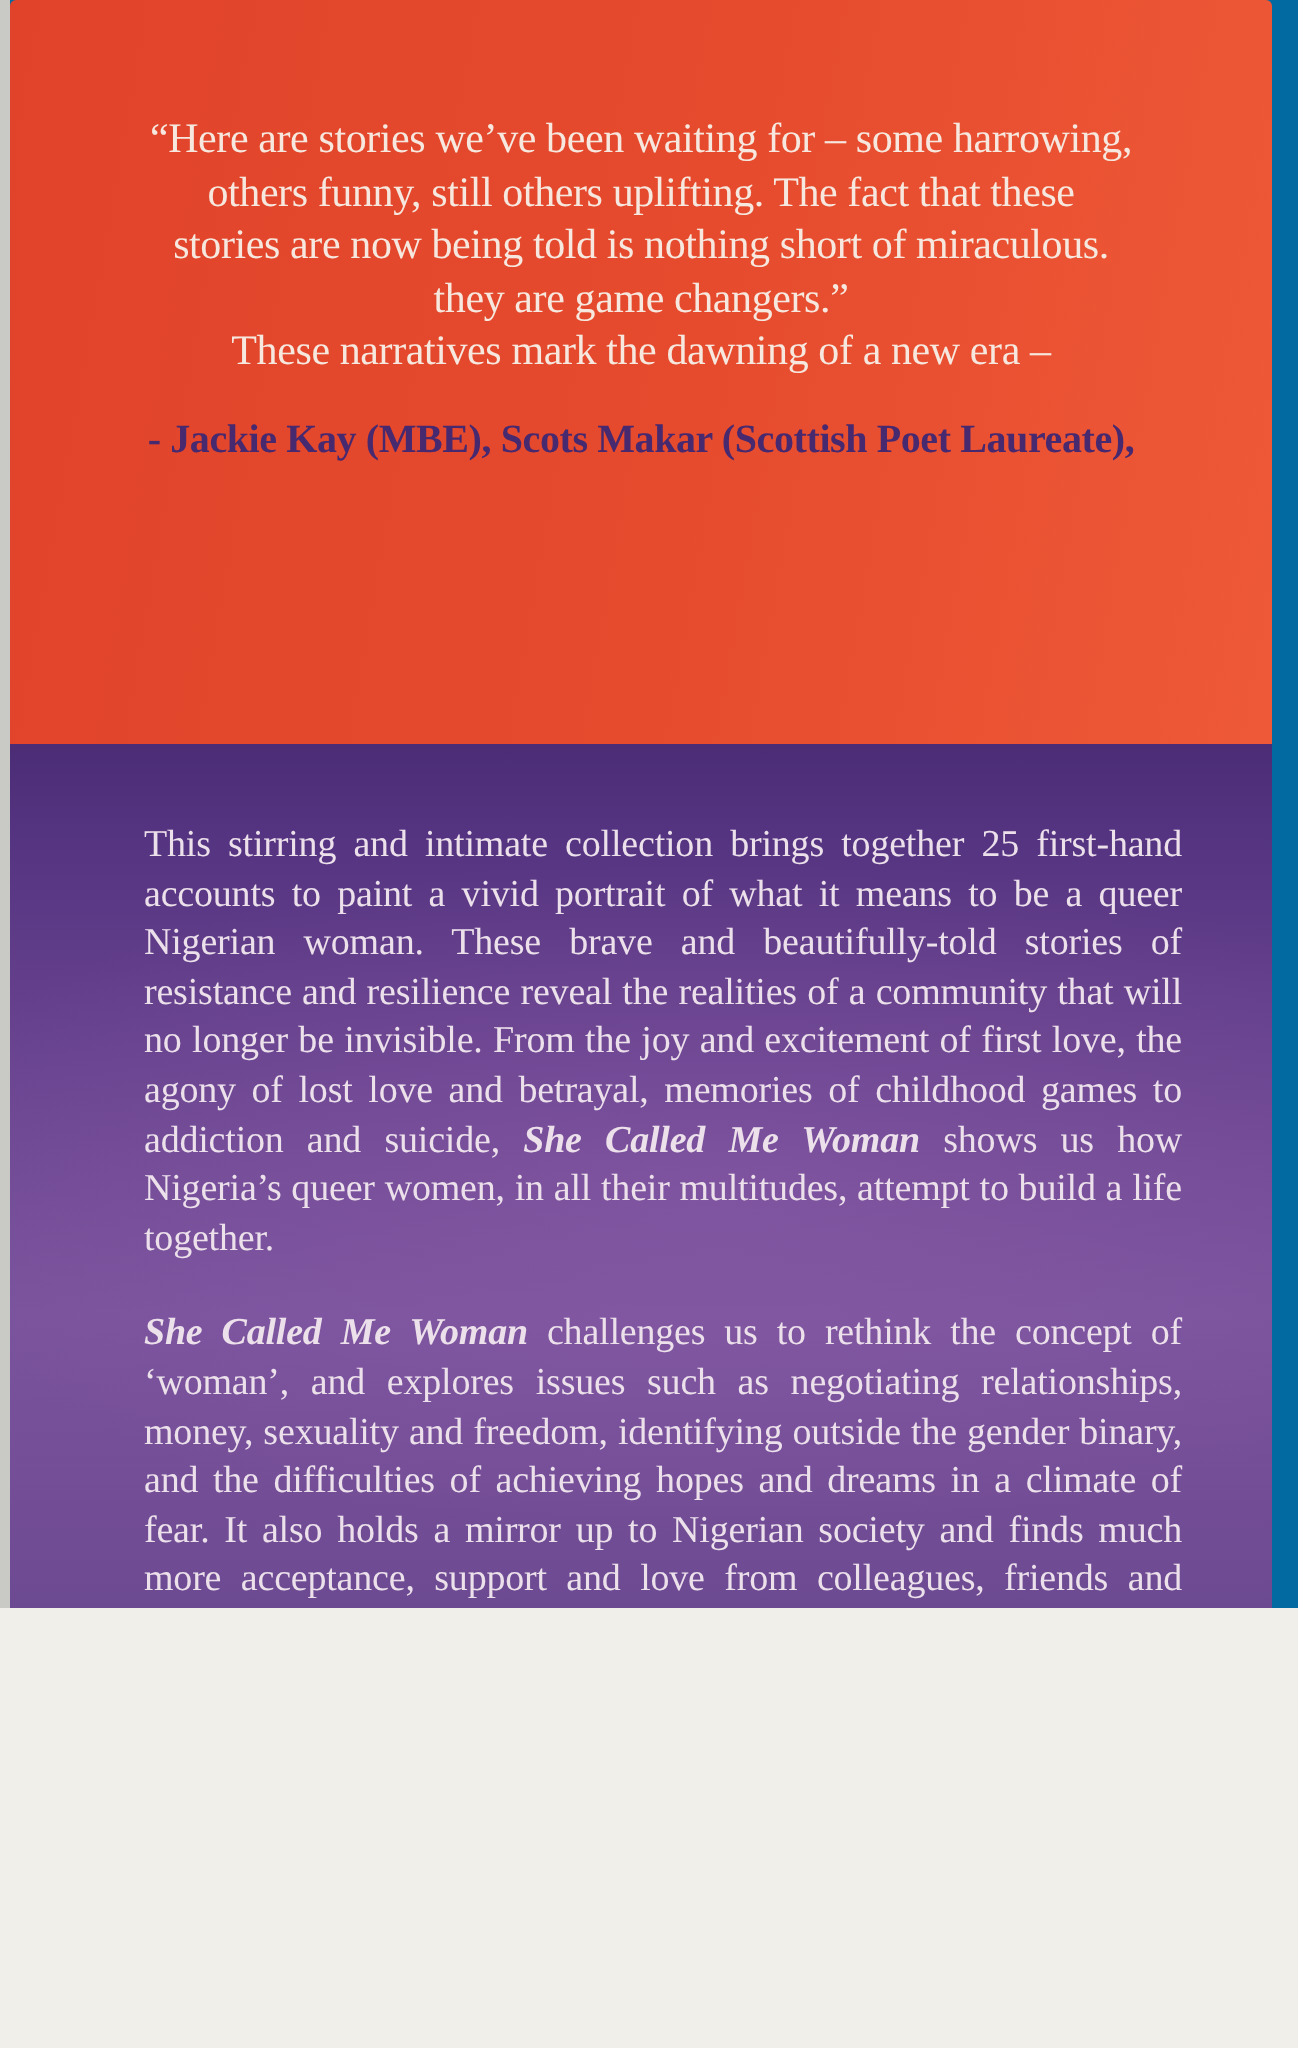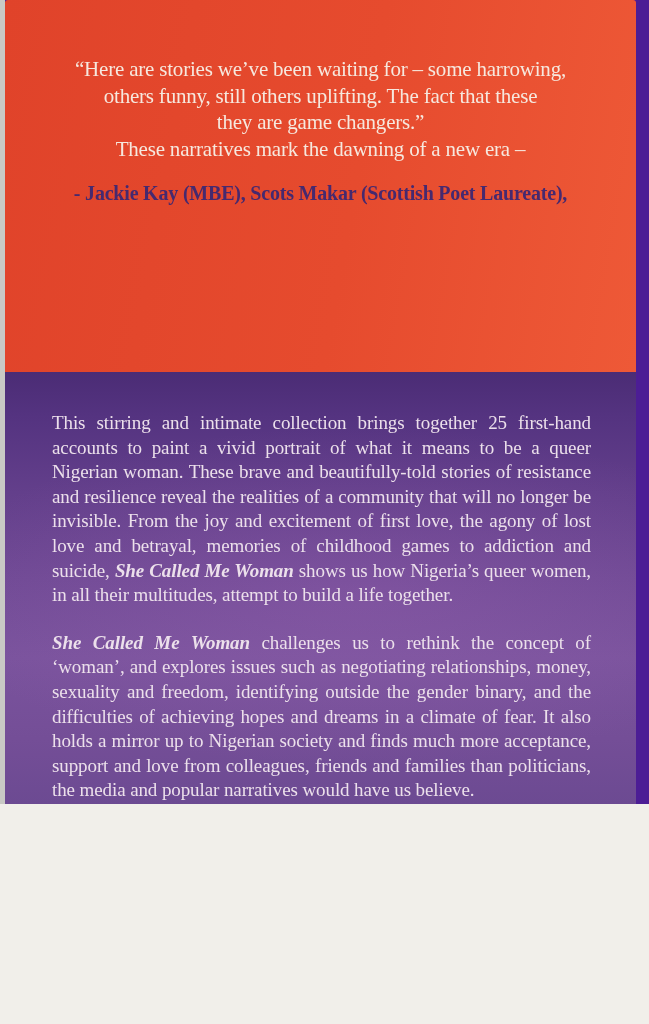--- a/index.html
+++ b/index.html
@@ -5,21 +5,21 @@
   html, body { margin: 0; padding: 0; }
   body {
     width: 649px; height: 1024px;
     background: #F1EFEA;
     overflow: hidden;
     font-family: "Liberation Serif", serif;
   }
   .scan {
     position: relative;
     width: 649px; height: 804px;
-    background: #4c1d95;
+    background: #0369a1;
   }
   .edge-left {
     position: absolute; left: 0; top: 0; width: 5px; height: 100%;
     background: #C9C9C5;
   }
   .cover {
     position: absolute; left: 5px; top: 0; right: 13px; bottom: 0;
     border-radius: 3px 3px 0 0;
     overflow: hidden;
   }
@@ -47,20 +47,21 @@
     letter-spacing: -0.2px;
   }
   .attribution .aline { white-space: nowrap; }
   .attribution em { font-style: italic; }
   
   .bottom-section {
     position: absolute; left: 0; top: 372px; right: 0; bottom: 0;
     background:
       radial-gradient(95% 55% at 56% 52%, rgba(173,110,190,0.22), rgba(173,110,190,0) 72%),
       linear-gradient(180deg, #4B2C75 0%, #543380 10%, #633F8B 28%, #704A95 48%, #7A539D 66%, #744E97 85%, #6C4A92 100%);
+    padding-left: 20px;
   }
   .synopsis {
     padding: 39px 45px 0 47px;
     color: #ECE0EB;
     font-size: 19px;
     line-height: 24.6px;
     text-align: justify;
     letter-spacing: -0.1px;
   }
   .synopsis p { margin: 0 0 23px 0; }
@@ -144,20 +145,21 @@
 
 <div class="scan">
   <div class="edge-left"></div>
 
   <div class="cover">
 
     <section class="top-section">
       <div class="quote">
         <div class="qline">“Here are stories we’ve been waiting for – some harrowing,</div>
         <div class="qline">others funny, still others uplifting. The fact that these</div>
+        <div class="qline">stories are now being told is nothing short of miraculous.</div>
         <div class="qline">they are game changers.”</div>
         <div class="qline">These narratives mark the dawning of a new era –</div>
       </div>
       <div class="attribution">
         <div class="aline">- Jackie Kay (MBE), Scots Makar (Scottish Poet Laureate),</div>
       </div>
     </section>
 
     <section class="bottom-section">
       <div class="synopsis">

